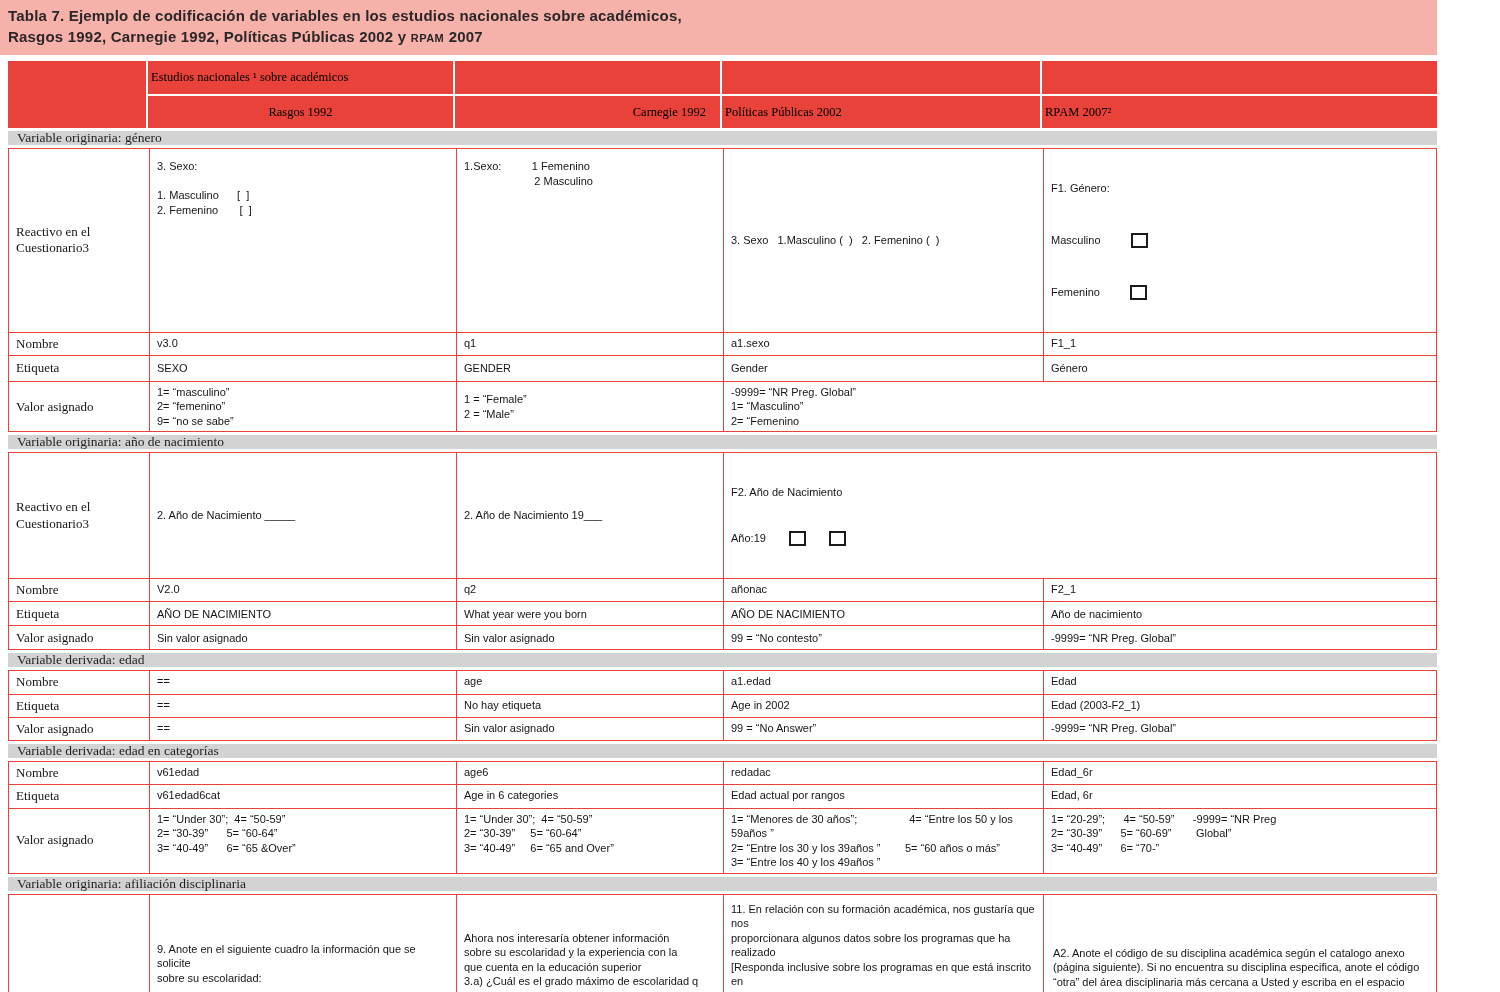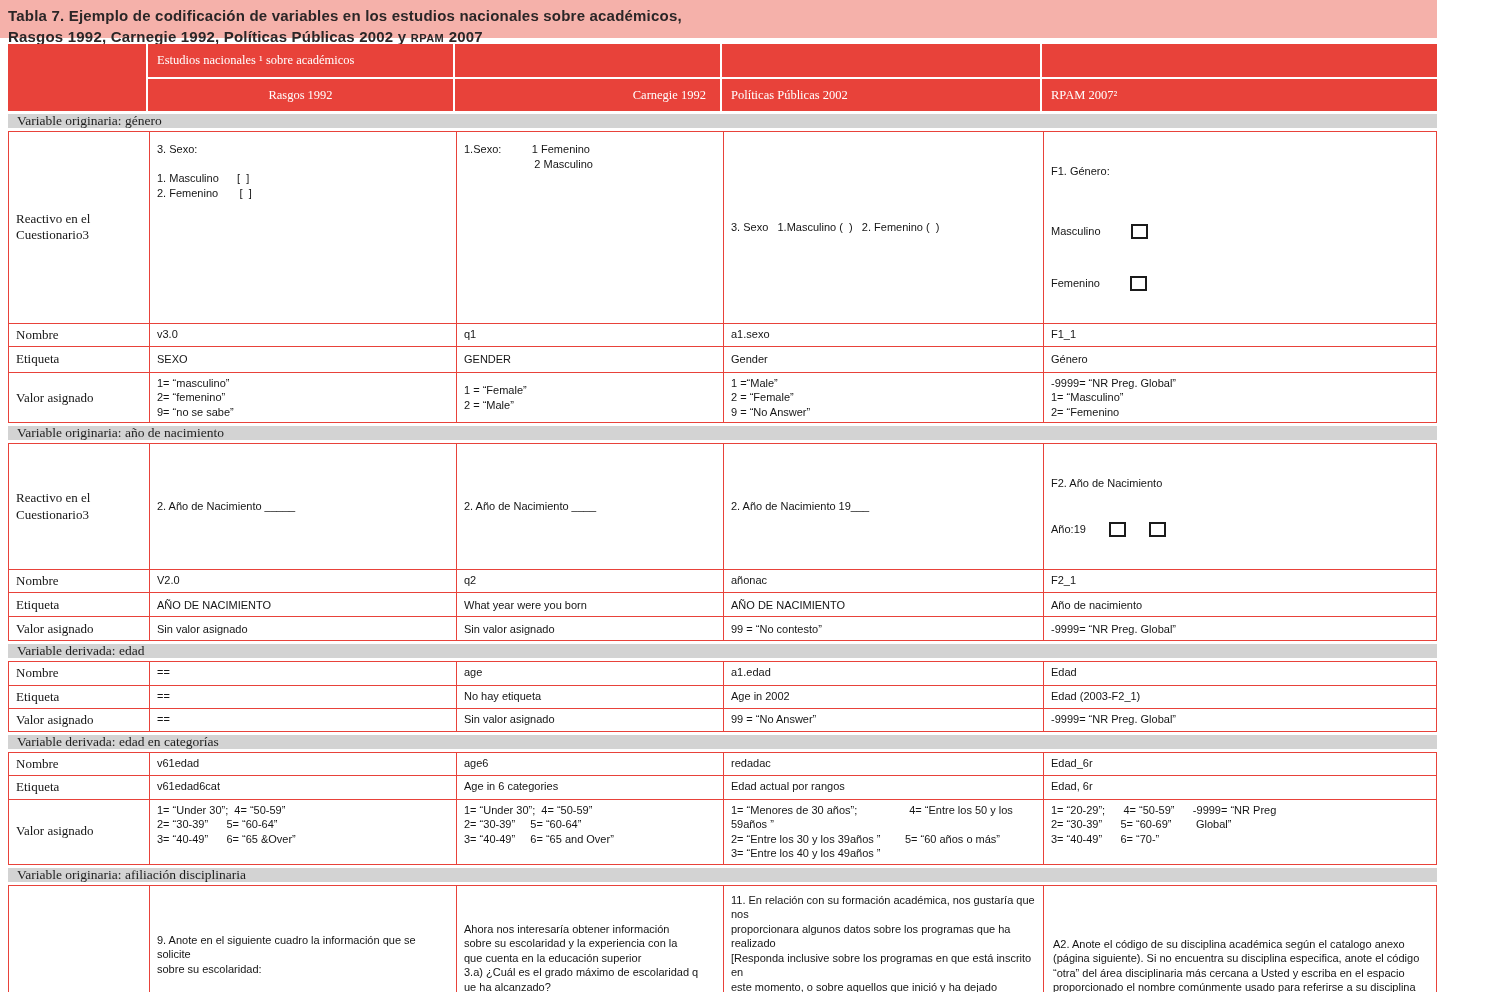--- a/index.html
+++ b/index.html
@@ -7,31 +7,31 @@
     --pink:#F5B1AA;
     --gray-band:#D3D3D3;
   }
   *{box-sizing:border-box}
   html,body{margin:0;padding:0}
   body{width:1500px;height:992px;background:#fff;overflow:hidden;color:#151515;
        font-family:"Liberation Sans",sans-serif}
   .page{position:relative;width:1500px;height:992px}
 
   
-  .title-band{width:1437px;height:38px;background:var(--pink);padding:5px 0 0 8px;
+  .title-band{width:1437px;height:55px;background:var(--pink);padding:5px 0 0 8px;
     font:bold 15px/1.4 "Liberation Sans",sans-serif;color:#2b2627;letter-spacing:.2px}
   .rpam-sc{font-size:11px;letter-spacing:.5px}
 
   .content{margin:6px 0 0 8px;width:1429px}
 
   
   .thead{display:grid;grid-template-columns:140px 307px 267px 320px 395px;
          grid-template-rows:35px 32px}
-  .hcell{background:var(--red);color:#ffffff;font:12.5px/1.2 "Liberation Serif",serif;
-         padding:4px 9px;border-right:2px solid #fff;display:flex;align-items:center}
+  .hcell{background:var(--red);color:#000000;font:12.5px/1.2 "Liberation Serif",serif;
+         padding:4px 3px;border-right:2px solid #fff;display:flex;align-items:center}
   .hcell.last{border-right:none}
   .hc1{grid-row:1/3}
   .htop{border-bottom:2px solid #fff}
   .c-center{justify-content:center}
   .c-right{justify-content:flex-end;padding-right:14px}
 
   
   .band{width:1429px;height:14px;background:var(--gray-band);margin:3px 0;
         display:flex;align-items:center;padding-left:9px;
         font:13.5px "Liberation Serif",serif;color:#1d1d1d}
@@ -44,21 +44,21 @@
         font:11px/1.32 "Liberation Sans",sans-serif;white-space:pre-wrap;overflow:hidden}
   .row > .cell:first-child{border-left:none;font-family:"Liberation Serif",serif;
         font-size:13px;line-height:1.25;display:flex;align-items:center}
   .vcent{display:flex;align-items:center}
   .padtop-lg{padding-top:36px}
   .padtop-md{padding-top:18px}
   .padtop-sm{padding-top:10px}
 
   
   .cb{display:inline-block;width:17px;height:15px;border:2px solid #1b1b1b;background:#fff;flex:none}
-  .cbrow{display:flex;align-items:center;gap:30px;margin-top:16px}
+  .cbrow{display:flex;align-items:center;gap:30px;margin-top:8px}
   .cbrow.tight{gap:23px;margin-top:2px}
 </style>
 </head>
 <body>
 
 <div class="page">
 
   <div class="title-band">
     <div>Tabla 7. Ejemplo de codificación de variables en los estudios nacionales sobre académicos,</div>
     <div><span>Rasgos 1992, Carnegie 1992, Políticas Públicas 2002 y </span><span class="rpam-sc">RPAM</span><span> 2007</span></div>
@@ -110,36 +110,32 @@
         <div class="cell vcent">Gender</div>
         <div class="cell vcent">Género</div>
       </div>
       <div class="row" style="min-height:50px">
         <div class="cell">Valor asignado</div>
         <div class="cell">1= “masculino”
 2= “femenino”
 9= “no se sabe”</div>
         <div class="cell vcent">1 = “Female”
 2 = “Male”</div>
-        <div class="cell">1 =“Male”
-2 = “Female”
-9 = “No Answer”</div>
         <div class="cell">-9999= “NR Preg. Global”
 1= “Masculino”
 2= “Femenino</div>
       </div>
     </div>
 
     <div class="band">Variable originaria: año de nacimiento</div>
     <div class="block">
       <div class="row" style="min-height:48px">
         <div class="cell">Reactivo en el
 Cuestionario3</div>
         <div class="cell vcent">2. Año de Nacimiento _____</div>
-        <div class="cell vcent">2. Año de Nacimiento ____</div>
         <div class="cell vcent">2. Año de Nacimiento 19___</div>
         <div class="cell">
           <div>F2. Año de Nacimiento</div>
           <div class="cbrow tight"><span>Año:19</span><span class="cb"></span><span class="cb"></span></div>
         </div>
       </div>
       <div class="row" style="min-height:21px">
         <div class="cell">Nombre</div>
         <div class="cell">V2.0</div>
         <div class="cell">q2</div>

